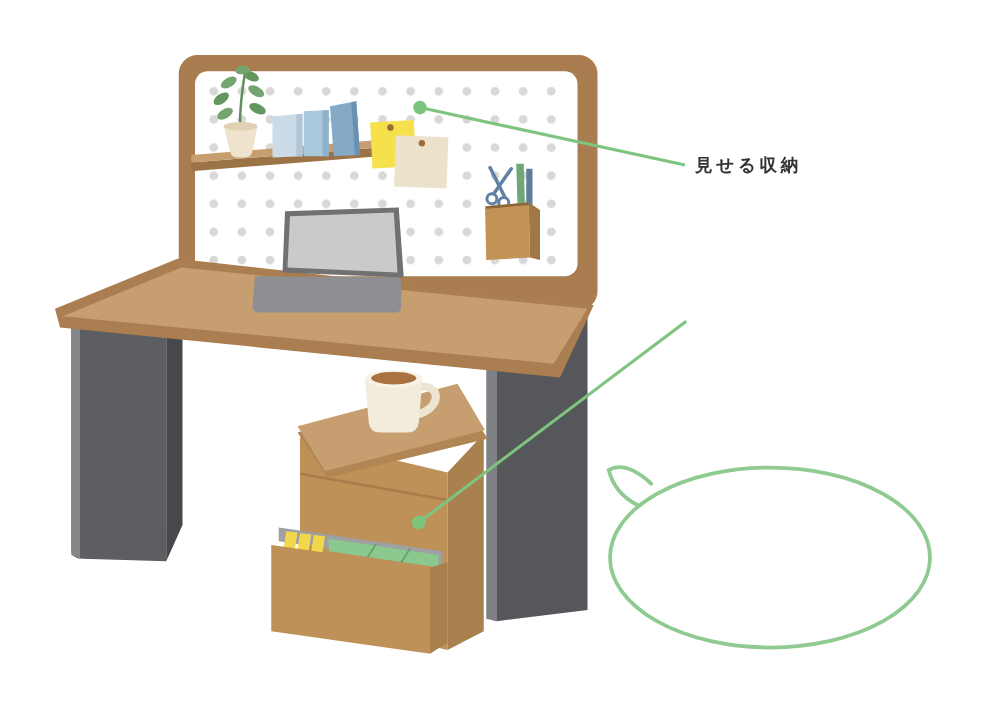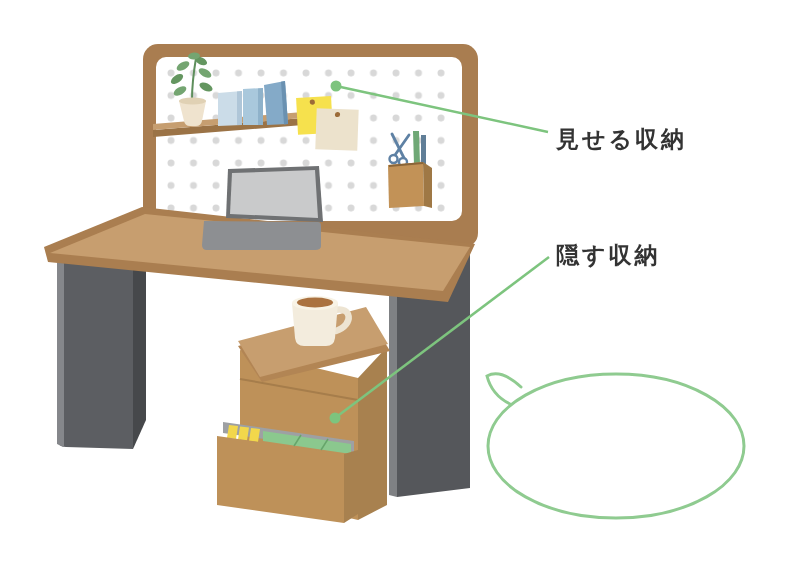--- a/index.html
+++ b/index.html
@@ -2,21 +2,21 @@
 <html><head>
 <meta charset="utf-8">
 <style>
   html,body{margin:0;padding:0;background:#fff;}
   .canvas{
     position:relative;width:800px;height:576px;background:#ffffff;overflow:hidden;
     font-family:"Liberation Sans","DejaVu Sans",sans-serif;
   }
   .canvas svg{position:absolute;left:0;top:0;}
   .callout-label{
-    position:absolute;font-size:23px;font-weight:700;color:#333333;
+    position:absolute;font-size:14px;font-weight:700;color:#333333;
     letter-spacing:3px;white-space:nowrap;
   }
   .label-show{left:556px;top:124px;}
   .label-hide{left:556px;top:240px;}
   .bubble-text{
     position:absolute;left:488px;top:402px;width:256px;text-align:center;
     font-size:20px;font-weight:700;color:#333333;line-height:30px;letter-spacing:1px;
   }
 </style>
 </head>
@@ -145,16 +145,15 @@
       <circle cx="335" cy="418" r="5.5" fill="#7DC47E"></circle>
     </g>
 
     <g>
       <ellipse cx="616" cy="446" rx="128" ry="72" fill="#ffffff" stroke="#8FCB90" stroke-width="3"></ellipse>
       <path d="M521,387 C508,375 496,371 487,376 C490,388 498,398 510,404" fill="#ffffff" stroke="#8FCB90" stroke-width="3" stroke-linecap="round"></path>
     </g>
   </svg>
 
   <div class="callout-label label-show">見せる収納</div>
-  <div class="callout-label label-hide">隠す収納</div>
 
 
 </div>
 
 </body></html>

